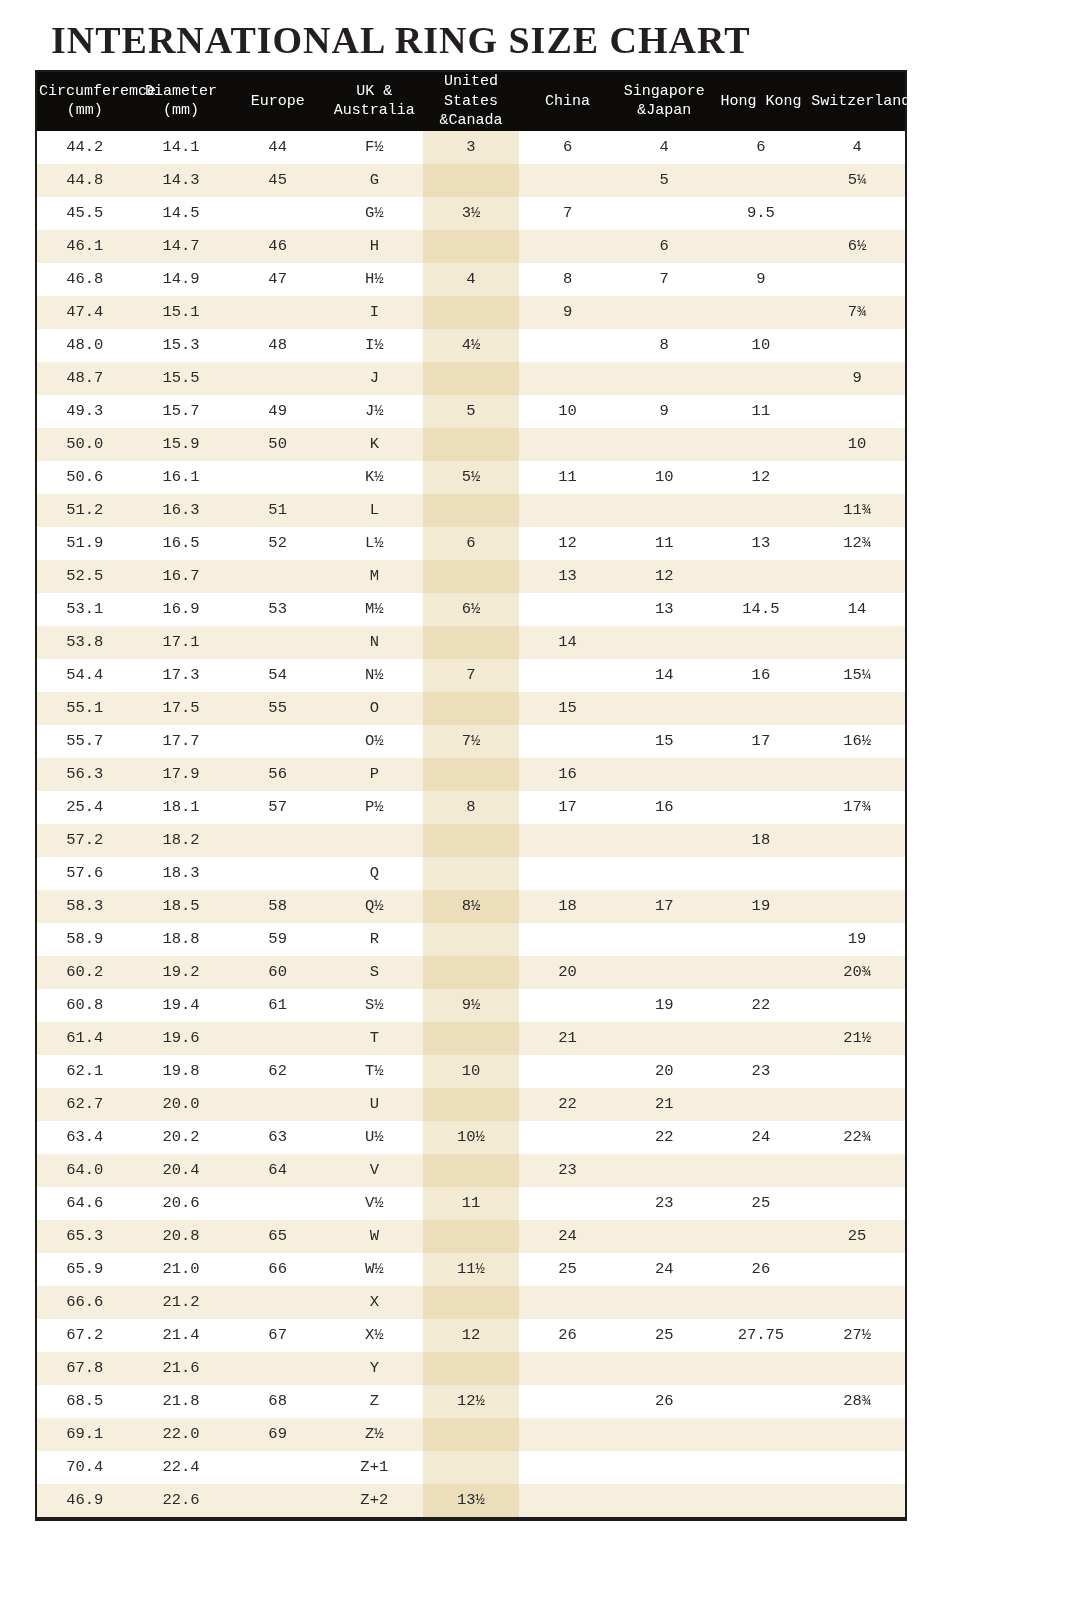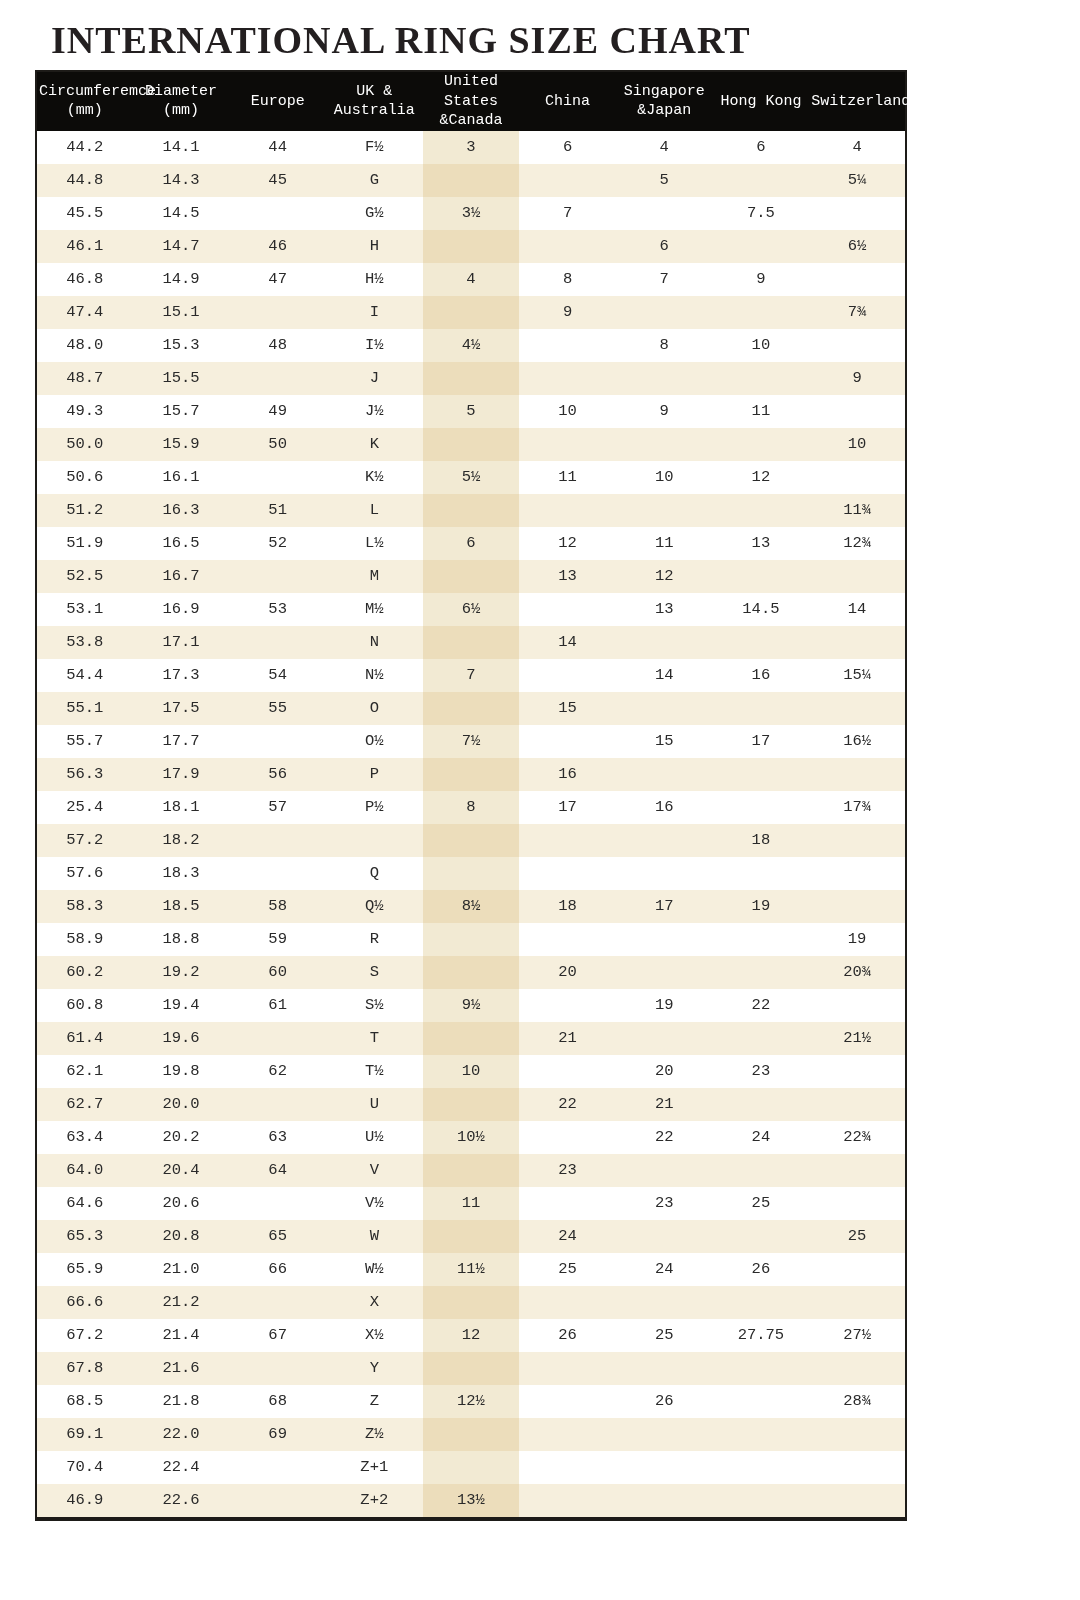--- a/index.html
+++ b/index.html
@@ -97,21 +97,21 @@
           <td class="cell">5¼</td>
         </tr>
         <tr>
           <td class="cell">45.5</td>
           <td class="cell">14.5</td>
           <td class="cell"></td>
           <td class="cell">G½</td>
           <td class="cell band">3½</td>
           <td class="cell">7</td>
           <td class="cell"></td>
-          <td class="cell">7.5</td>
+          <td class="cell">9.5</td>
           <td class="cell"></td>
         </tr>
         <tr>
           <td class="cell">46.1</td>
           <td class="cell">14.7</td>
           <td class="cell">46</td>
           <td class="cell">H</td>
           <td class="cell band"></td>
           <td class="cell"></td>
           <td class="cell">6</td>

